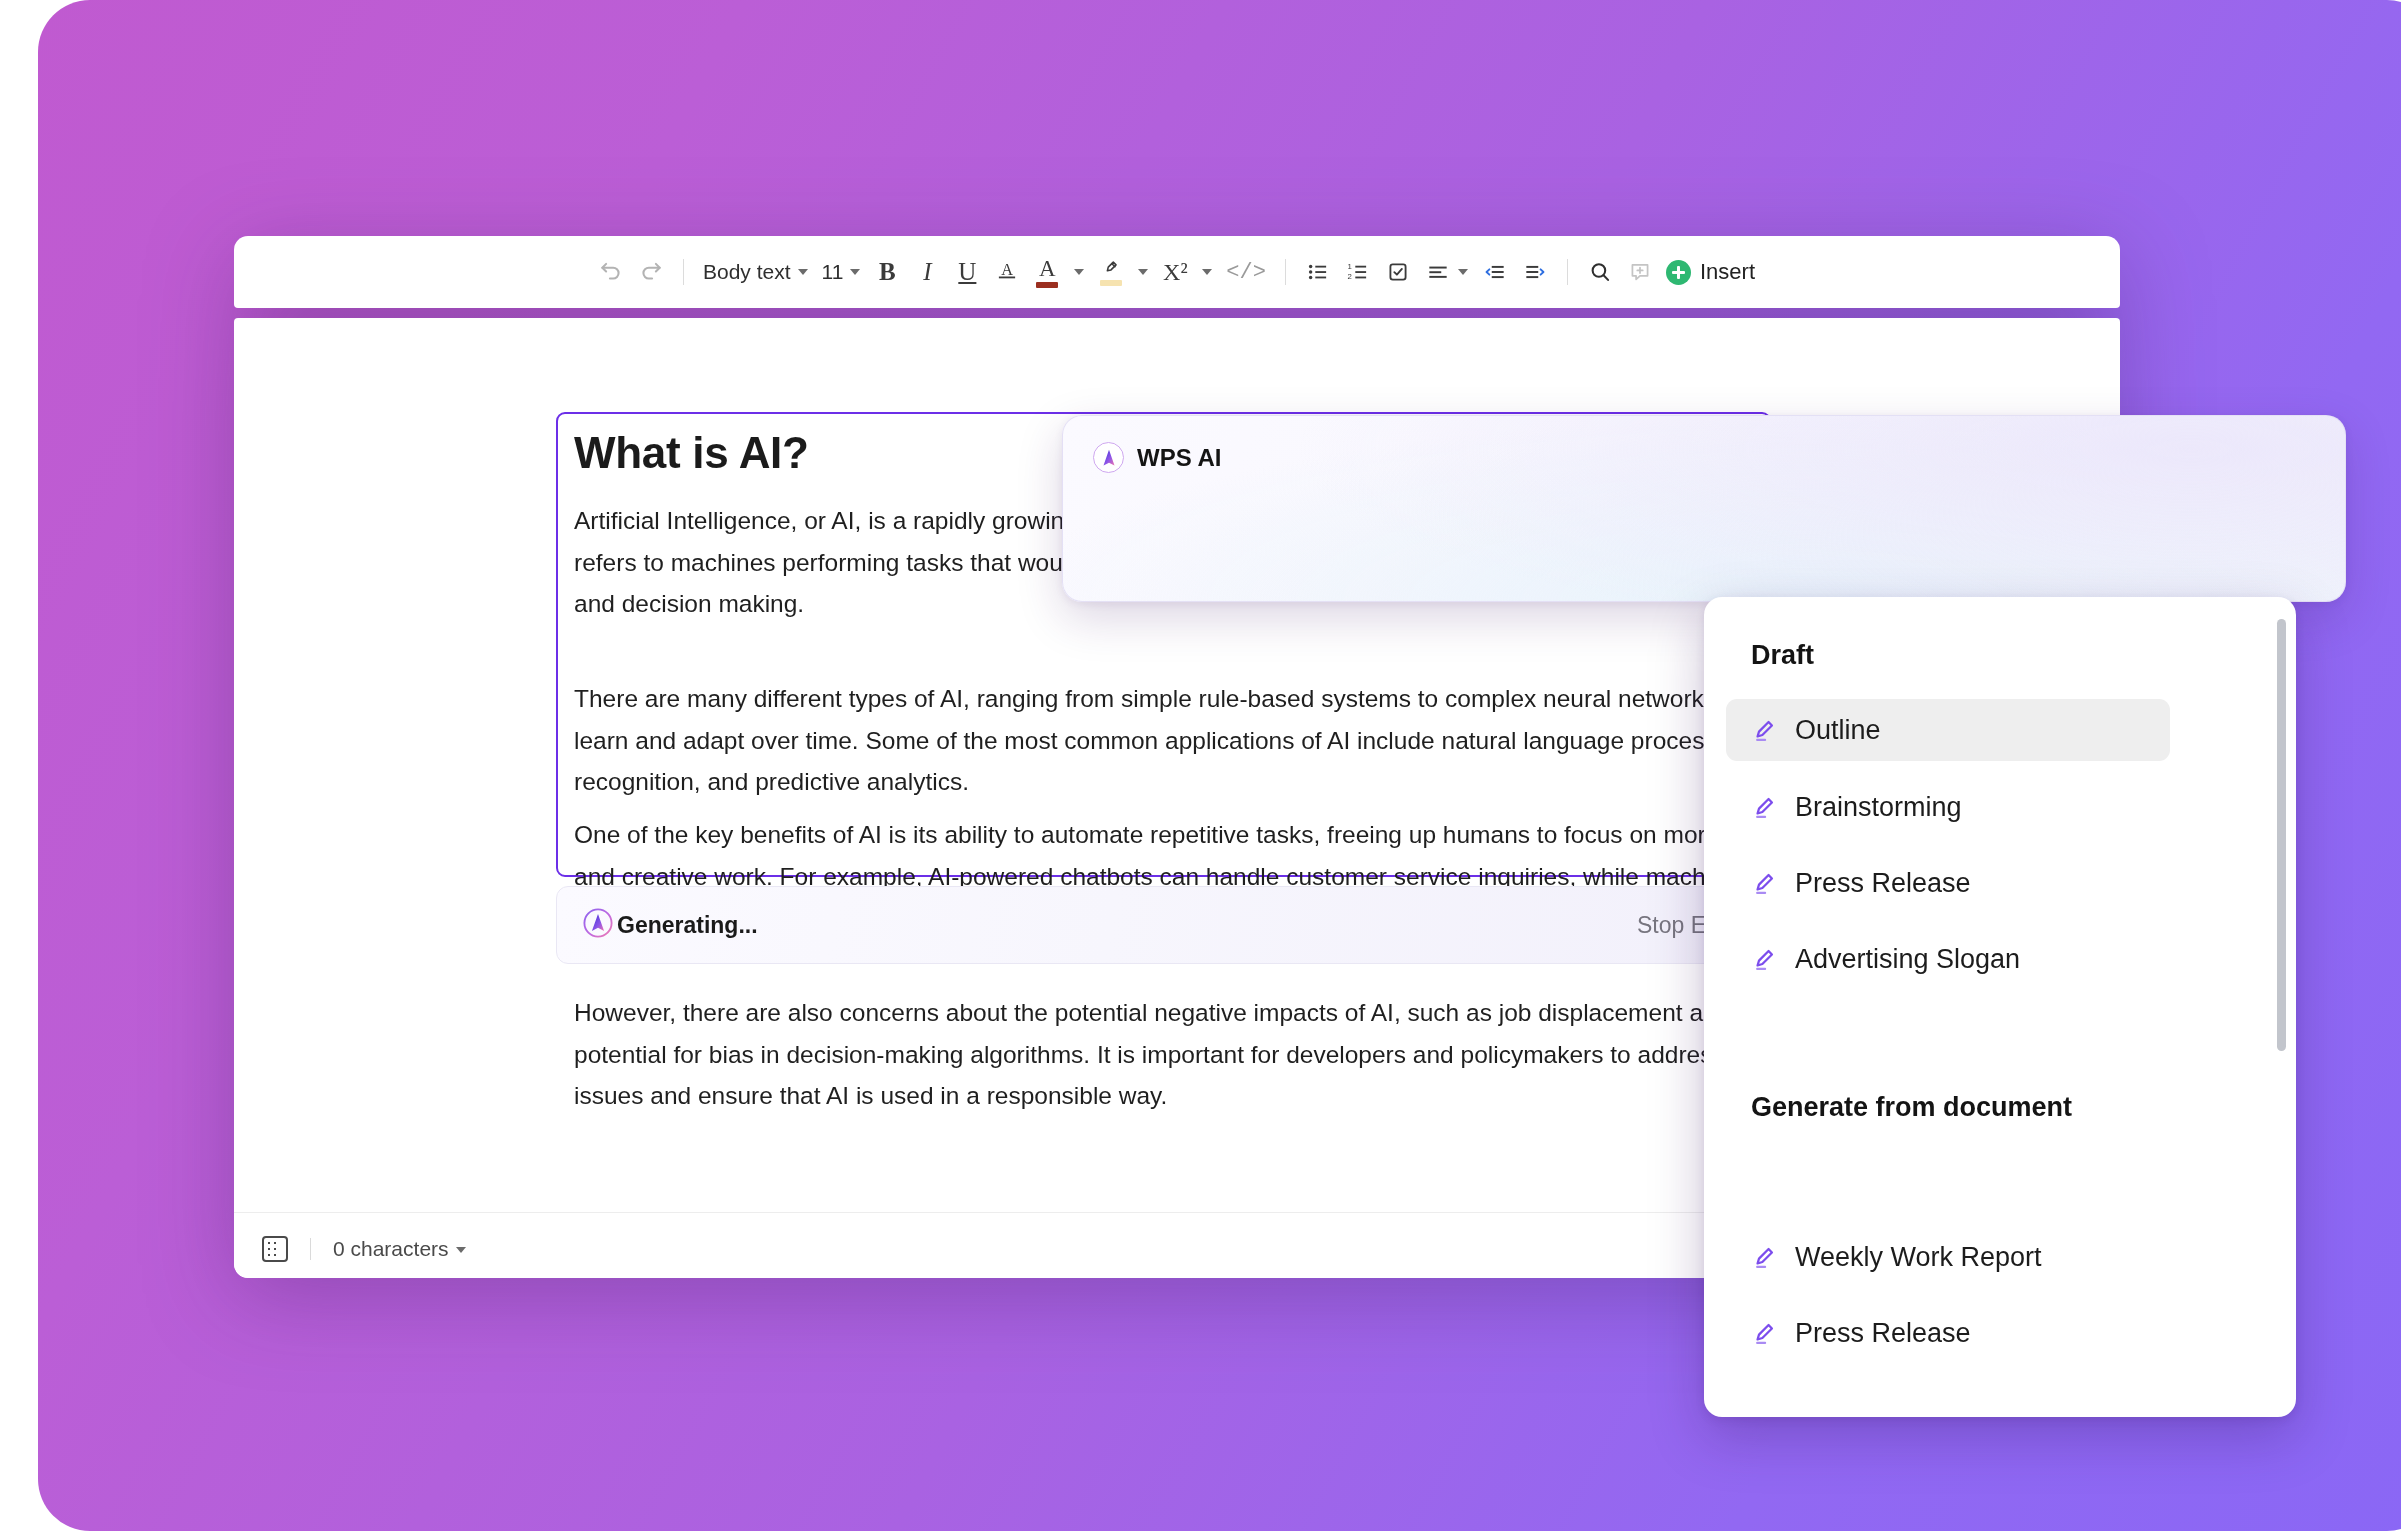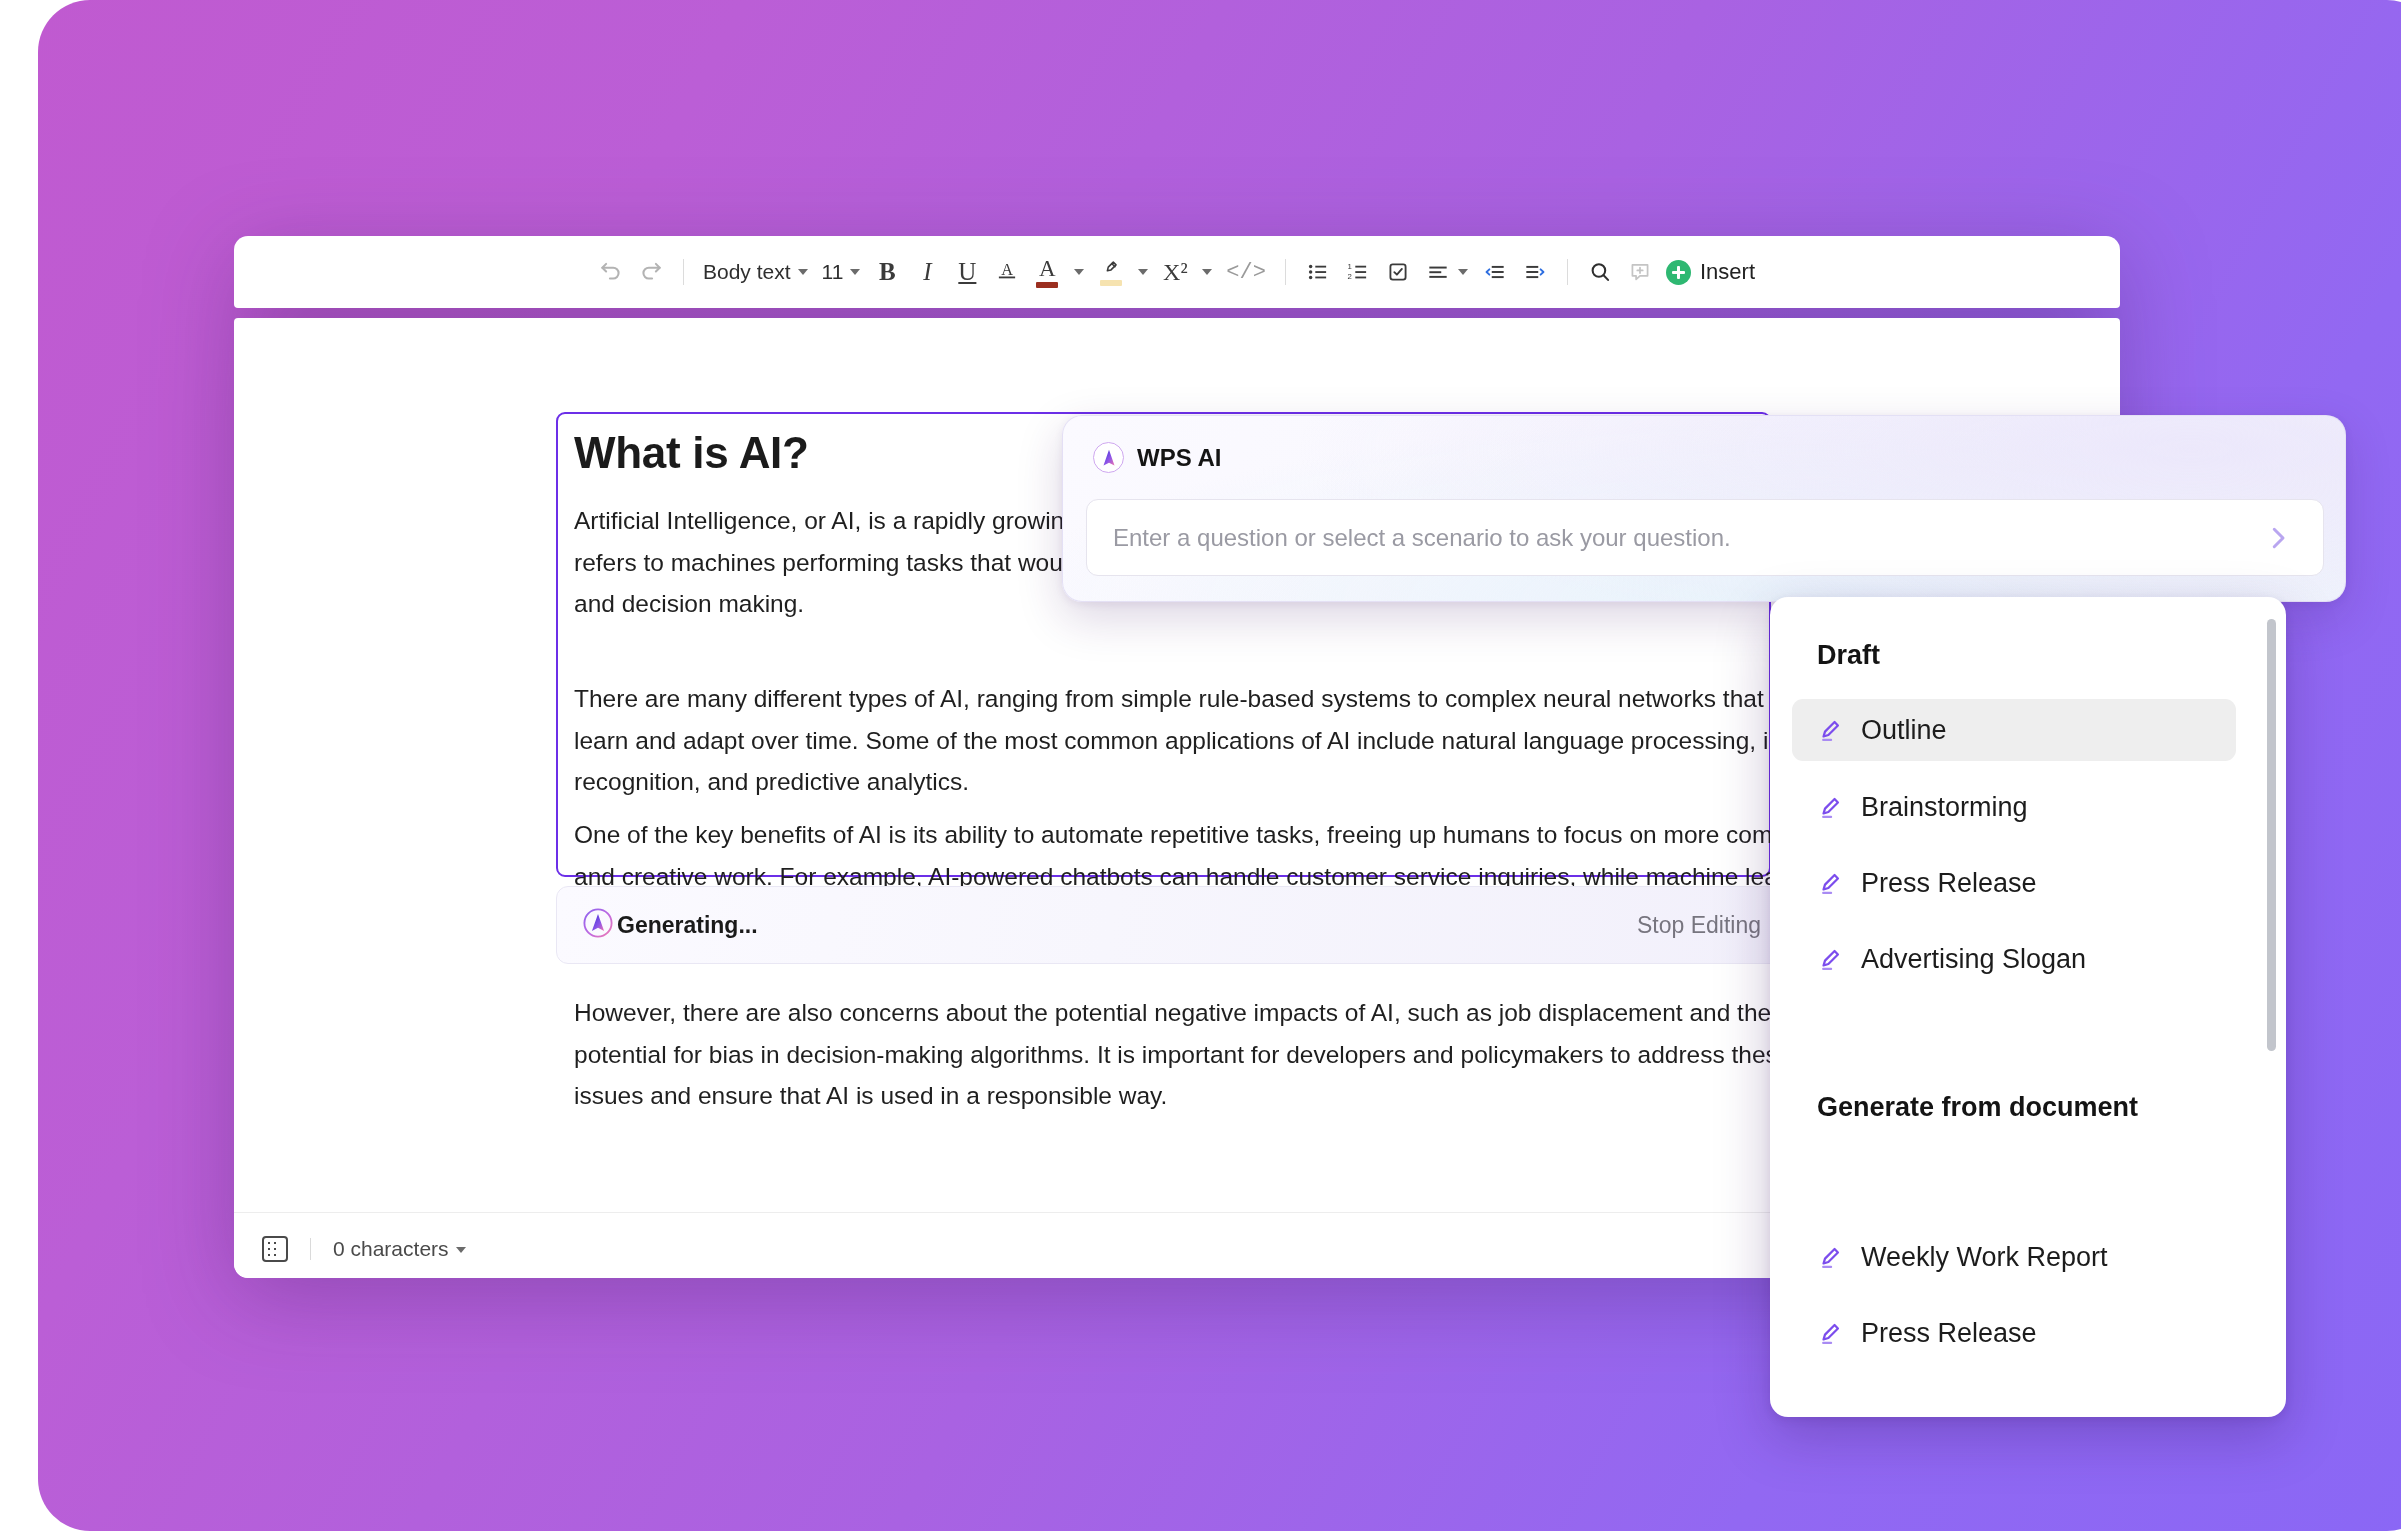--- a/index.html
+++ b/index.html
@@ -277,23 +277,23 @@
   .ai-send {
     margin-left: auto;
     width: 38px; height: 38px;
     display: flex; align-items: center; justify-content: center;
     cursor: pointer;
   }
 
   
   #scenario-menu {
     position: absolute;
-    left: 1732px;
+    left: 1666px;
     top: 597px;
-    width: 516px;
+    width: 592px;
     height: 820px;
     background: #ffffff;
     border-radius: 18px;
     box-shadow: 0 20px 54px rgba(50,14,90,0.26), 0 3px 10px rgba(50,14,90,0.10);
     overflow: hidden;
   }
 
   .menu-section-title {
     font-size: 27px;
     font-weight: 700;
@@ -590,28 +590,20 @@
                 <stop offset="55%" stop-color="#8e56e8"></stop>
                 <stop offset="100%" stop-color="#ef73ad"></stop>
             </linearGradient>
           </defs>
           <path d="M16 4 L24 27 L16 23 L8 27 Z" fill="url(#aiLogoFill)"></path>
         </svg>
       </span>
       <span class="ai-title">WPS AI</span>
     </div>
 
-    <div class="ai-input">
-      <span class="ai-placeholder">Enter a question or select a scenario to ask your question.</span>
-      <span class="ai-send">
-        <svg width="30" height="30" viewBox="0 0 24 24" fill="none" stroke="#b9a6f0" stroke-width="2.4" stroke-linecap="round" stroke-linejoin="round">
-          <polyline points="9 5 16 12 9 19"></polyline>
-        </svg>
-      </span>
-    </div>
   </div>
 
   <div id="scenario-menu">
 
     <div class="menu-section-title st-draft">Draft</div>
 
     <div class="menu-item selected" style="top:102px">
       <span class="mi-icon">
         <svg width="27" height="27" viewBox="0 0 24 24" fill="none" stroke="#7c4ded" stroke-width="2" stroke-linecap="round" stroke-linejoin="round">
           <path d="M16.5 4.5 8 13l-1.3 4.3L11 16l8.5-8.5z"></path>

